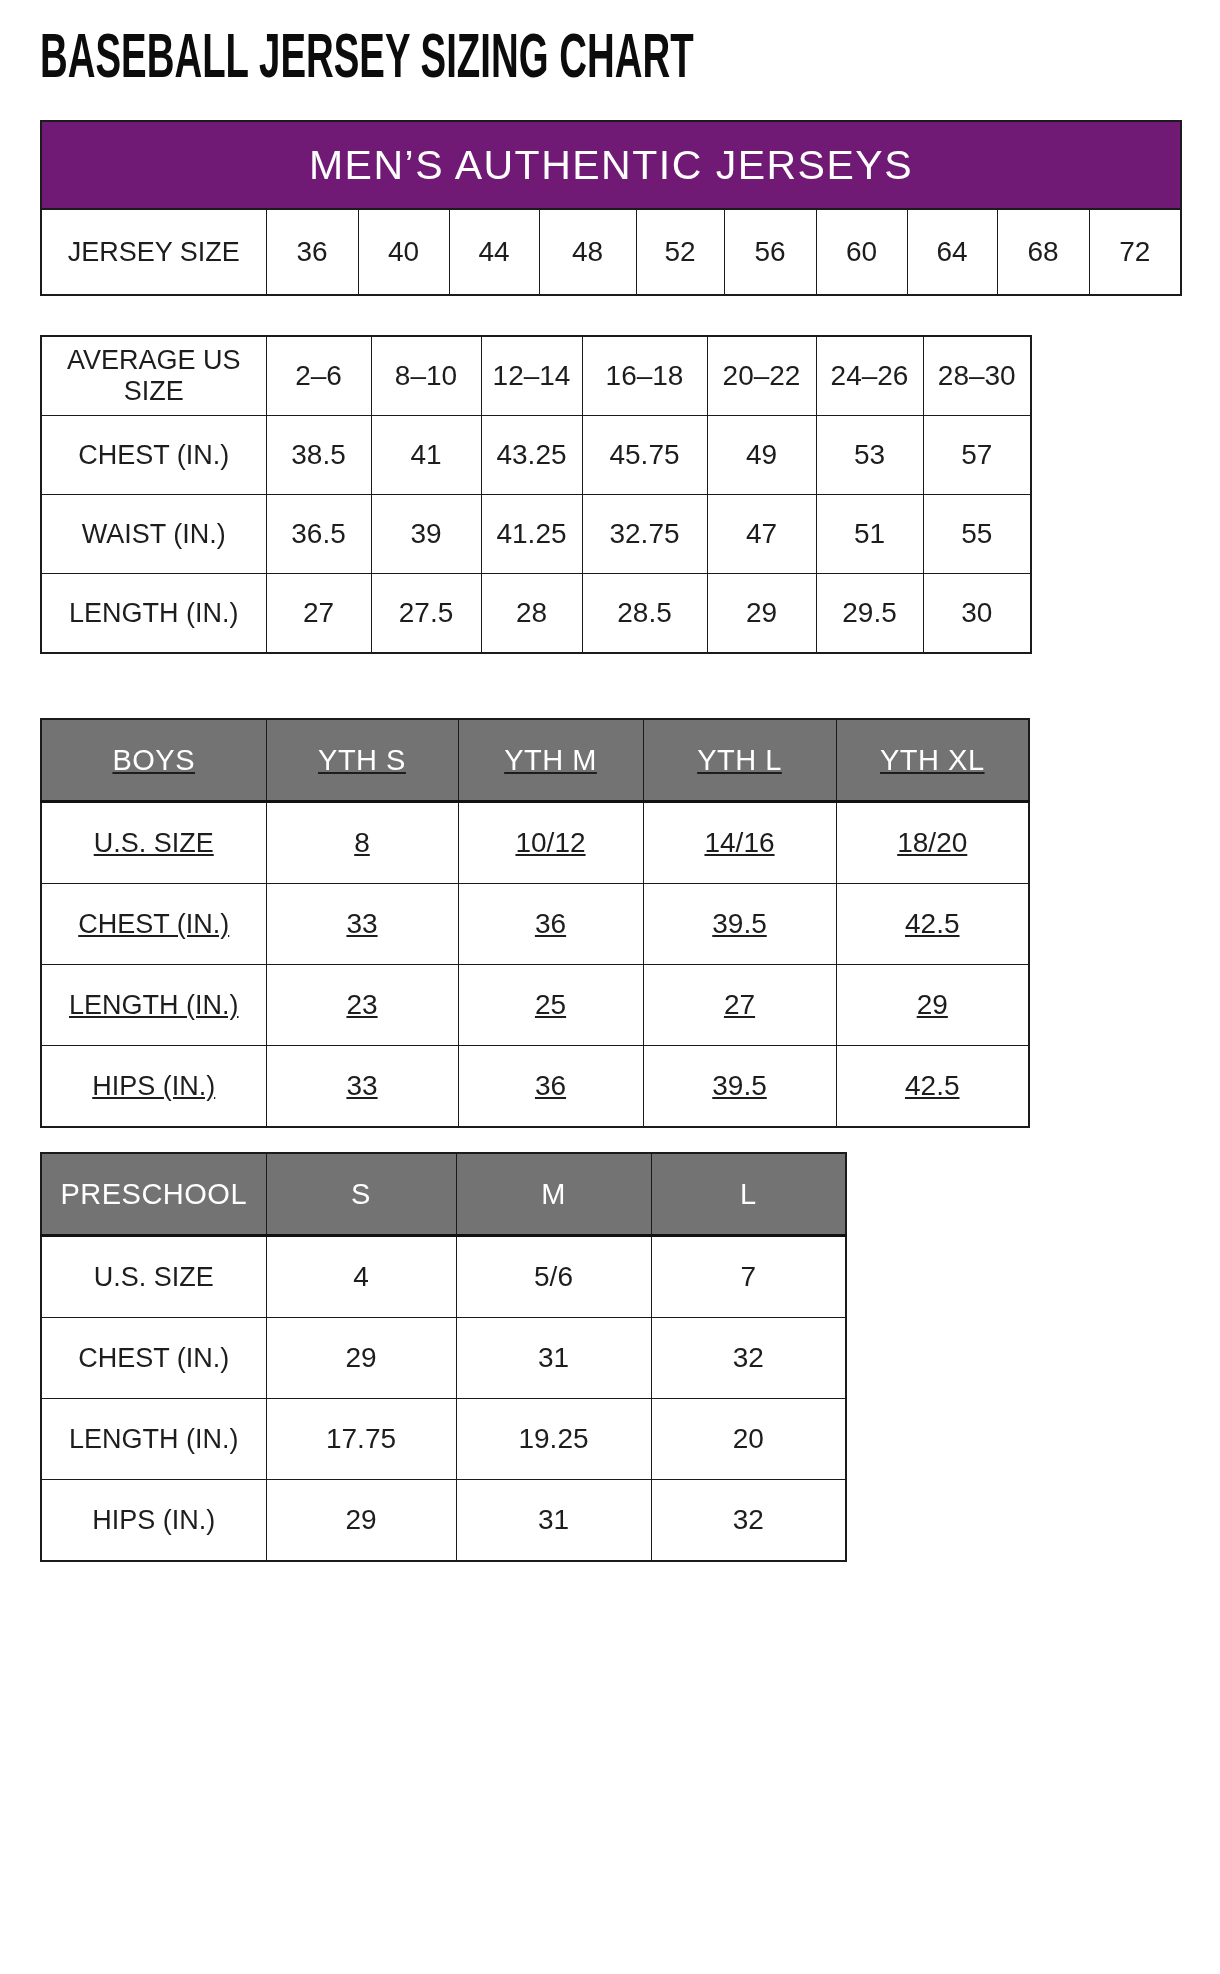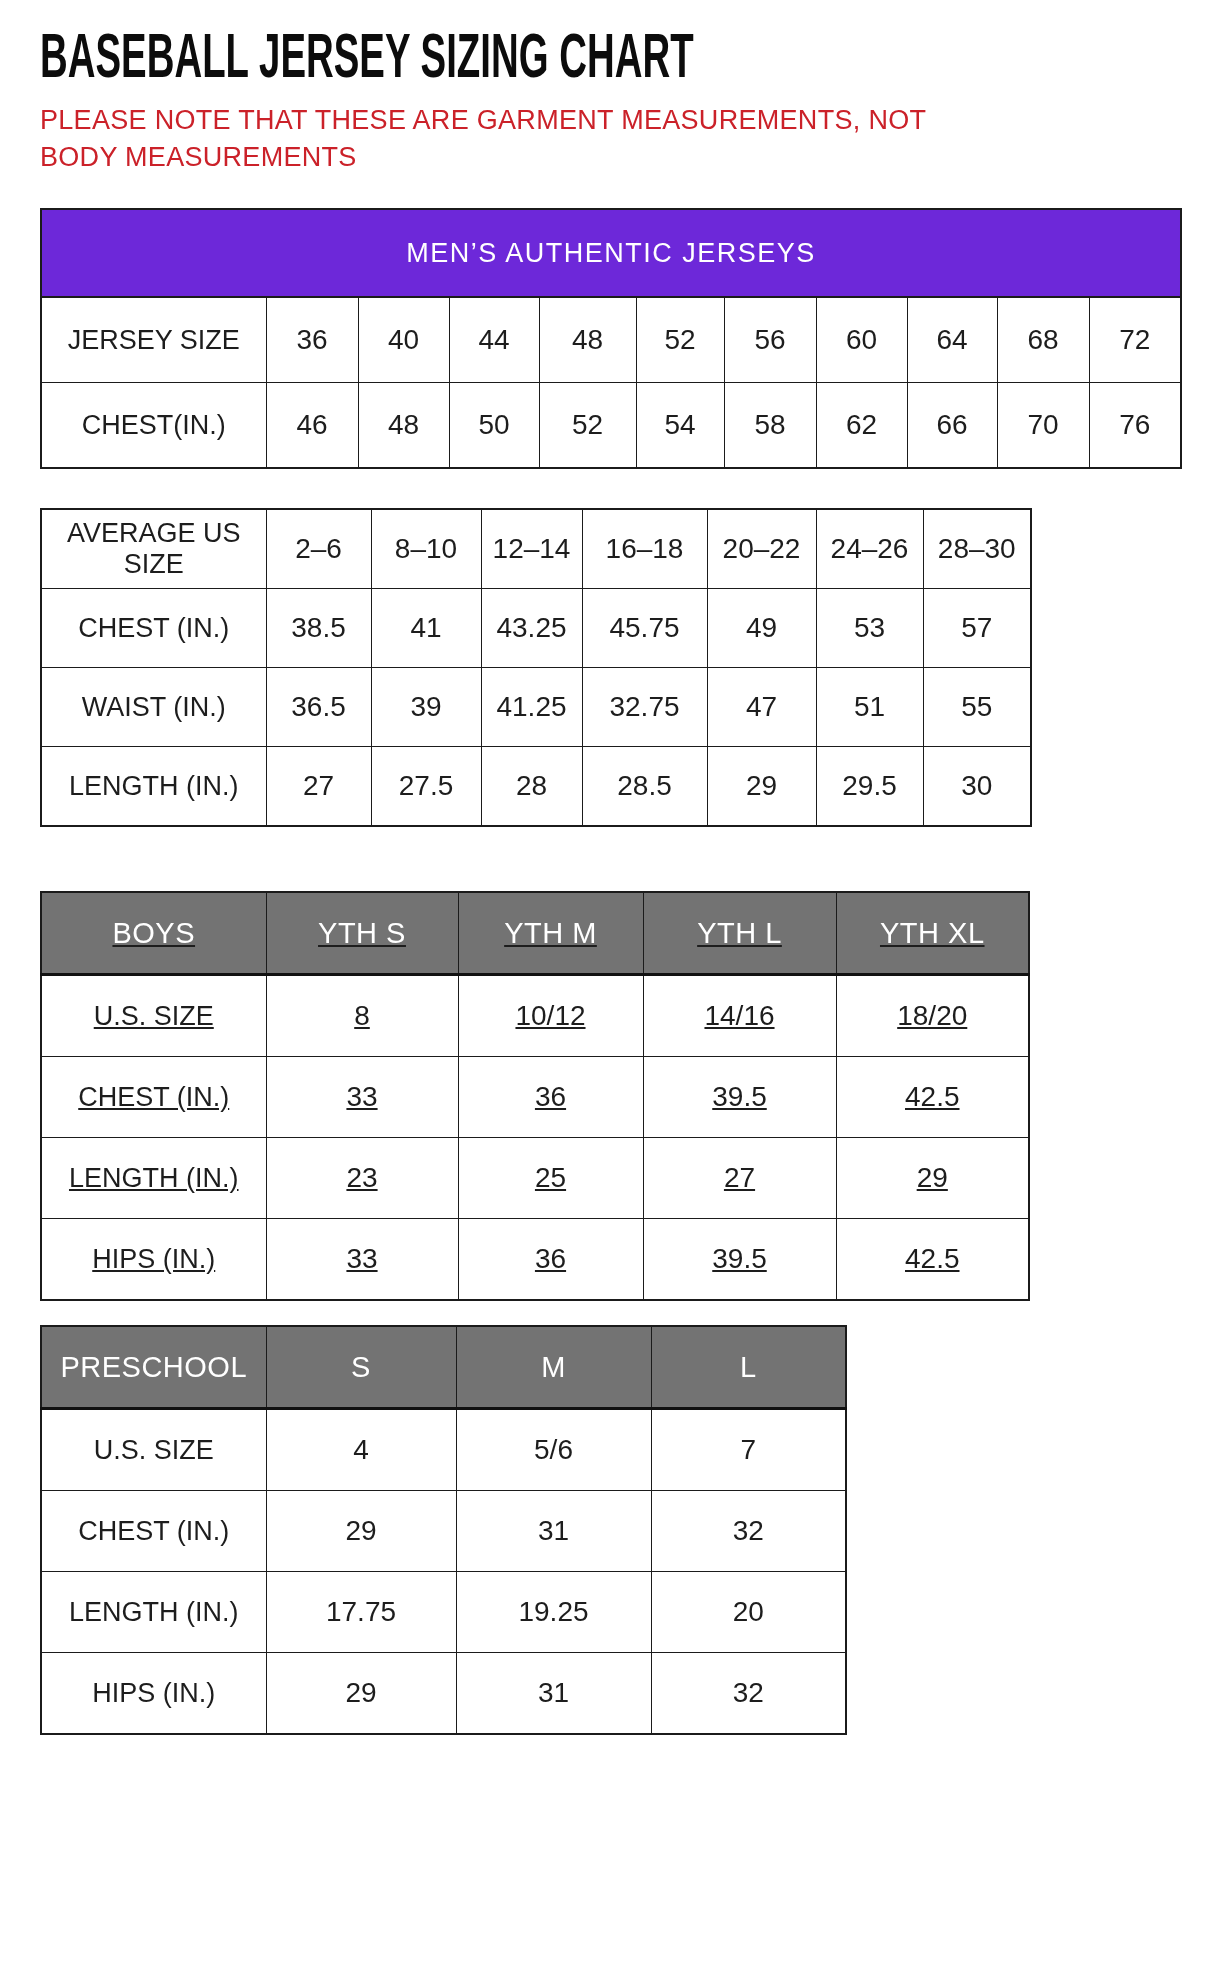--- a/index.html
+++ b/index.html
@@ -43,23 +43,23 @@
   table.sizing th, table.sizing td {
     border: 1.5px solid #1b1b1b;
     text-align: center;
     vertical-align: middle;
     font-size: 28px;
     font-weight: 400;
     padding: 0 4px;
     overflow: hidden;
   }
   table.sizing .banner-row th {
-    background: #6d28d9;
+    background: #701a75;
     color: #ffffff;
-    font-size: 27px;
+    font-size: 41px;
     letter-spacing: 1.5px;
     height: 86px;
     border-bottom-width: 2px;
   }
   table.sizing .header-row th {
     background: #737373;
     color: #ffffff;
     font-size: 29px;
     letter-spacing: 0.5px;
     border-bottom: 3px solid #111111;
@@ -78,21 +78,20 @@
   .t-preschool { margin-top: 24px; }
   .t-preschool td, .t-preschool .header-row th { height: 80px; }
 </style>
 </head>
 <body>
 
 <div class="page">
 
   <h1 class="title">BASEBALL JERSEY SIZING CHART</h1>
 
-  <p class="note">PLEASE NOTE THAT THESE ARE GARMENT MEASUREMENTS, NOT BODY MEASUREMENTS</p>
 
   <table class="sizing t-mens">
       <colgroup>
         <col style="width: 225px;">
         <col style="width: 92px;">
         <col style="width: 91px;">
         <col style="width: 90px;">
         <col style="width: 97px;">
         <col style="width: 88px;">
         <col style="width: 92px;">
@@ -111,33 +110,20 @@
           <td>40</td>
           <td>44</td>
           <td>48</td>
           <td>52</td>
           <td>56</td>
           <td>60</td>
           <td>64</td>
           <td>68</td>
           <td>72</td>
         </tr>
-        <tr>
-          <td class="rowlabel">CHEST(IN.)</td>
-          <td>46</td>
-          <td>48</td>
-          <td>50</td>
-          <td>52</td>
-          <td>54</td>
-          <td>58</td>
-          <td>62</td>
-          <td>66</td>
-          <td>70</td>
-          <td>76</td>
-        </tr>
       </tbody>
     </table>
 
   <table class="sizing t-womens">
       <colgroup>
         <col style="width: 225px;">
         <col style="width: 105px;">
         <col style="width: 110px;">
         <col style="width: 101px;">
         <col style="width: 125px;">

